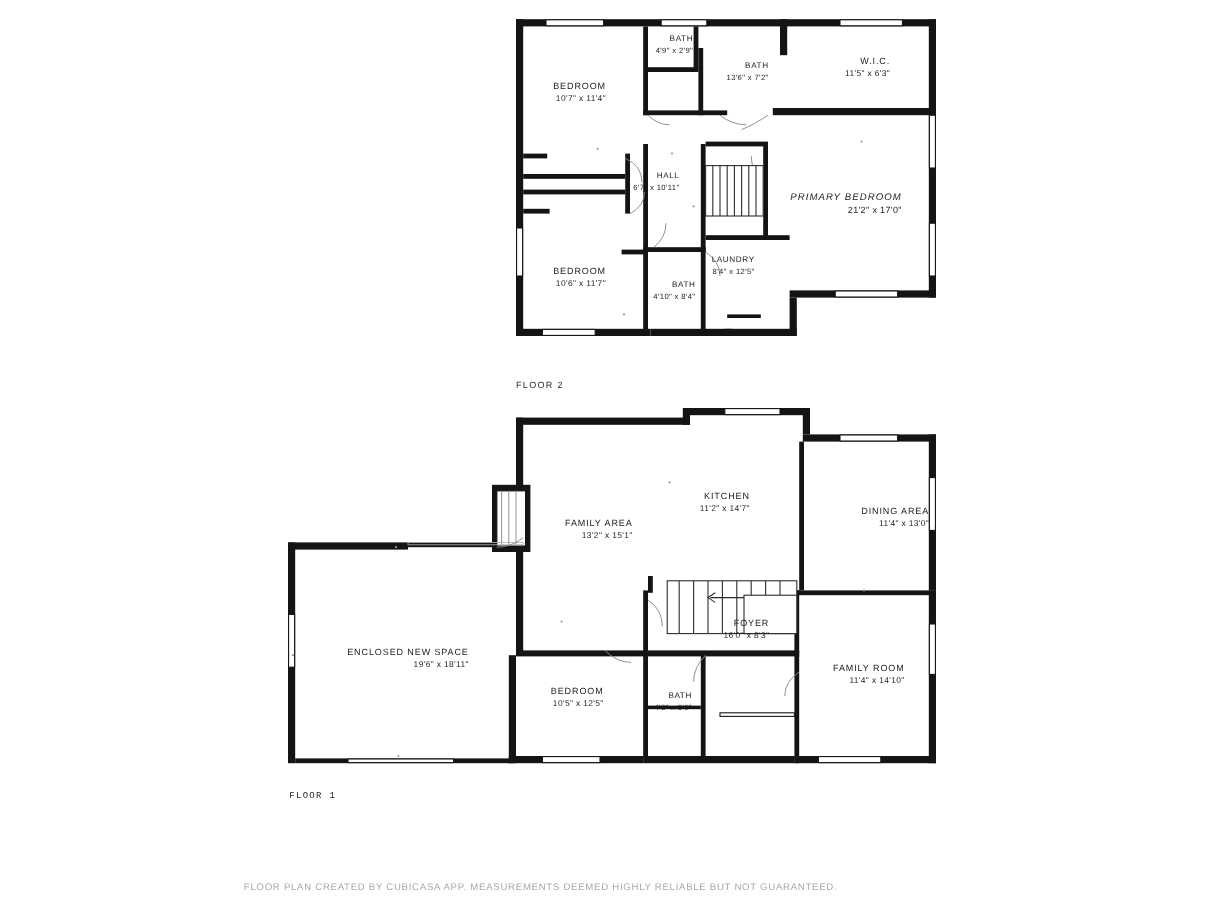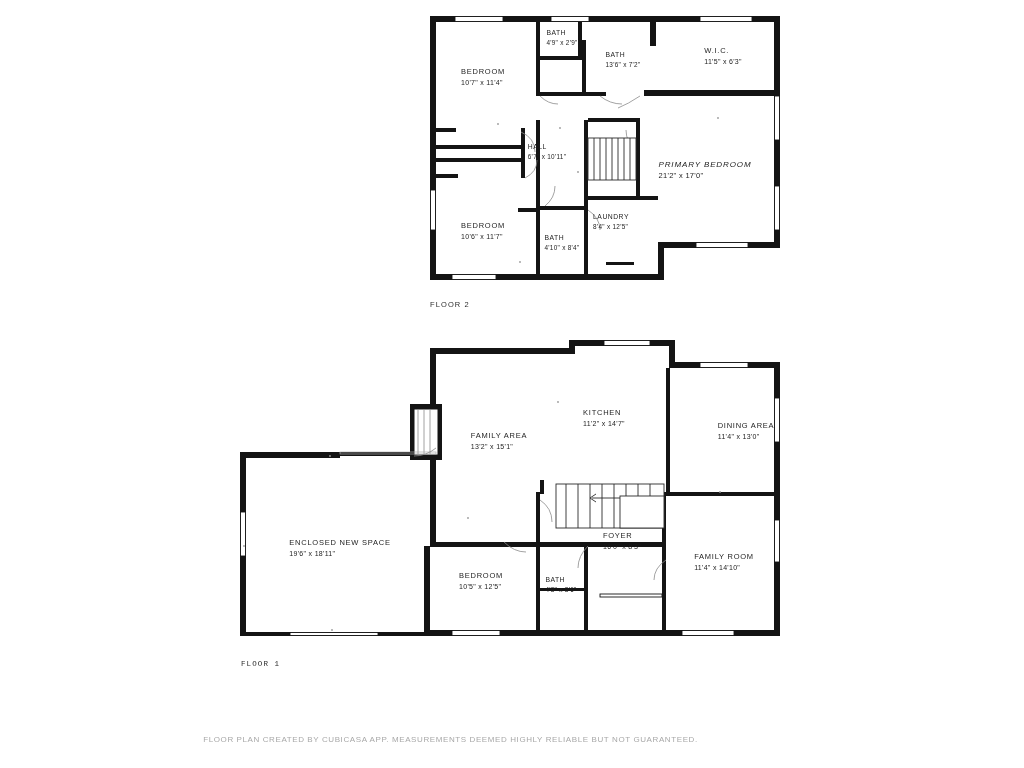--- a/index.html
+++ b/index.html
@@ -33,26 +33,26 @@
     color: #a8a8a8;
     font-family: "Liberation Sans", sans-serif;
   }
   .floor-label {
     position: absolute;
     font-size: 7.5px;
     letter-spacing: 1.1px;
     color: #2b2b2b;
     font-family: "Liberation Sans", sans-serif;
   }
-  #floor2-label { left: 430px; top: 300px; }
+  #floor2-label { left: 430px; top: 316px; }
   #floor1-label { left: 241px; top: 660px; font-family: Liberation Mono, monospace; }
 
   .room {
     position: absolute;
-    text-align: left;
+    text-align: right;
     font-family: "Liberation Sans", sans-serif;
     line-height: 1.45;
     color: #1c1c1c;
     transform: translate(-50%, -50%);
     white-space: nowrap;
   }
   .room .name {
     font-size: 7.5px;
     letter-spacing: 0.75px;
   }
@@ -298,21 +298,21 @@
       <div class="dim">11'4" x 13'0"</div>
     </div>
     <div class="room" style="left: 499px; top: 442px;">
       <div class="name">FAMILY AREA</div>
       <div class="dim">13'2" x 15'1"</div>
     </div>
     <div class="room" style="left: 340px; top: 549px;">
       <div class="name">ENCLOSED NEW SPACE</div>
       <div class="dim">19'6" x 18'11"</div>
     </div>
-    <div class="room" style="left: 622px; top: 542px;">
+    <div class="room" style="left: 622px; top: 525px;">
       <div class="name">FOYER</div>
       <div class="dim">16'0" x 8'3"</div>
     </div>
     <div class="room" style="left: 724px; top: 563px;">
       <div class="name">FAMILY ROOM</div>
       <div class="dim">11'4" x 14'10"</div>
     </div>
     <div class="room" style="left: 481px; top: 582px;">
       <div class="name">BEDROOM</div>
       <div class="dim">10'5" x 12'5"</div>

